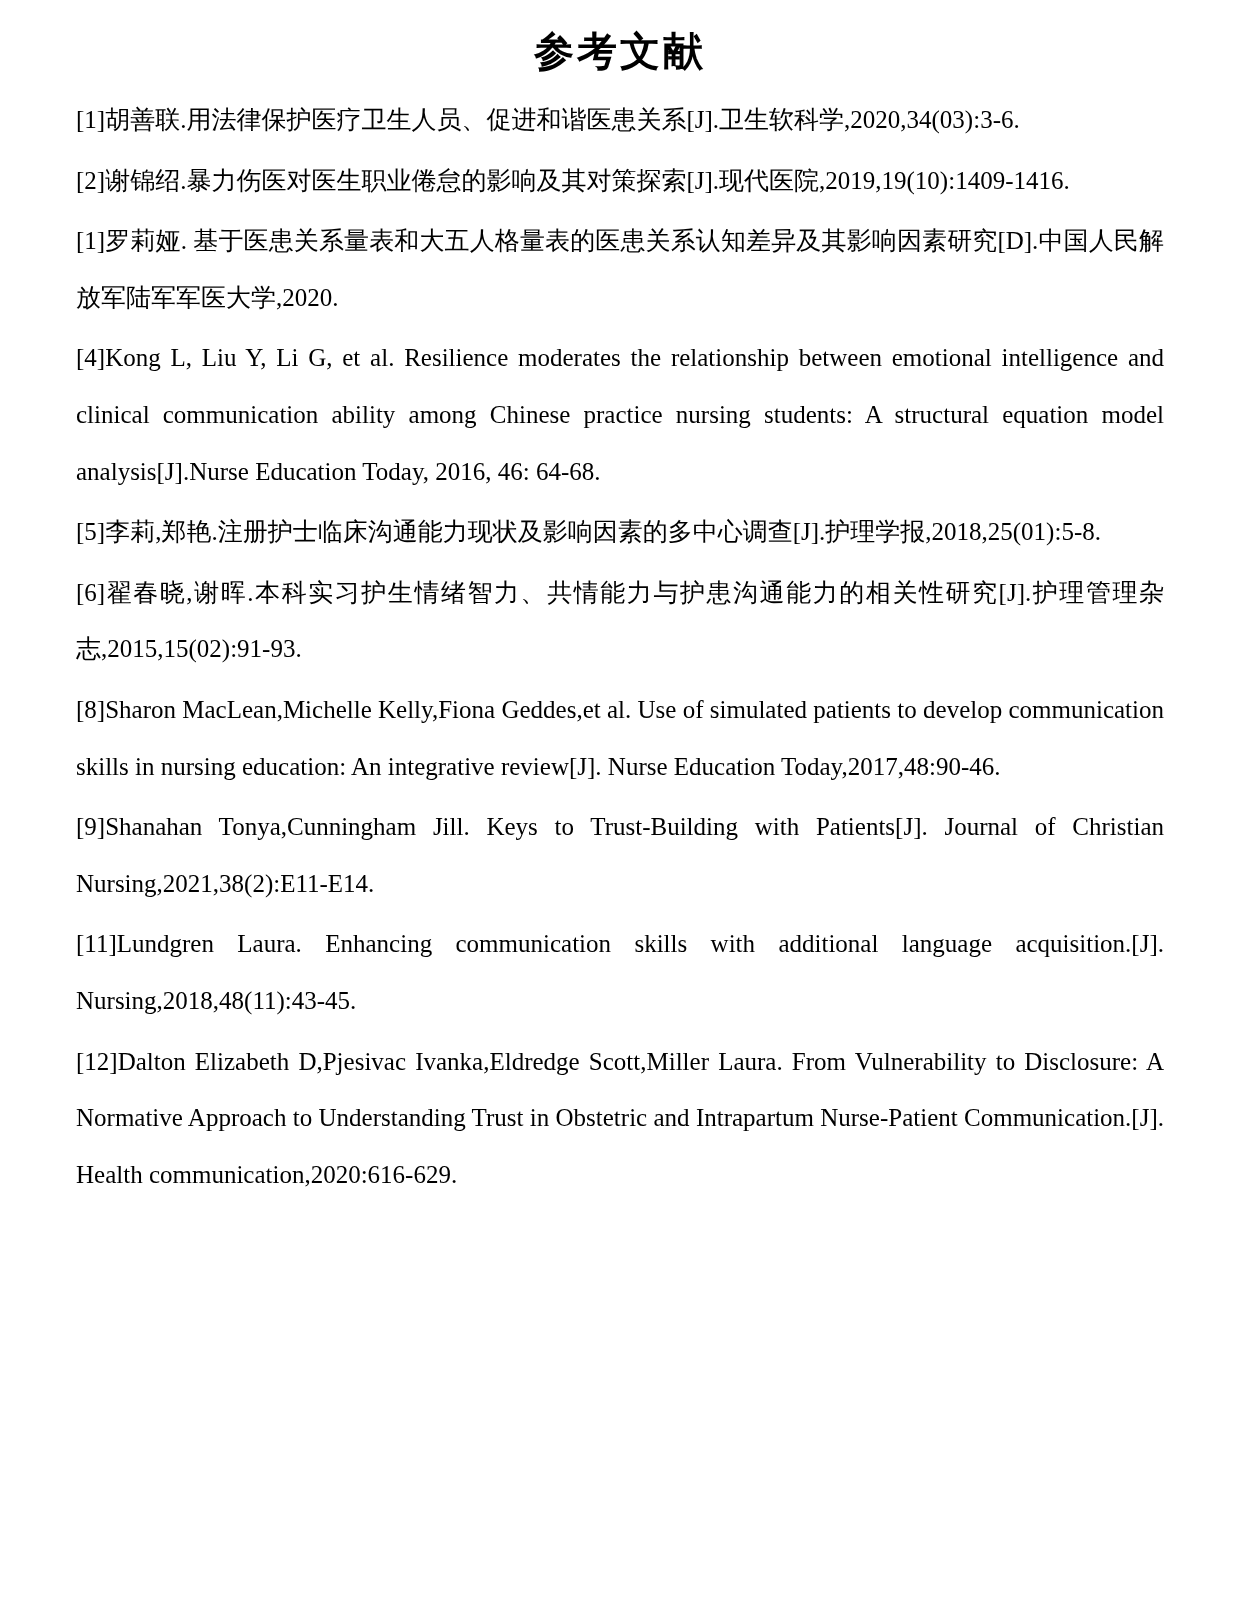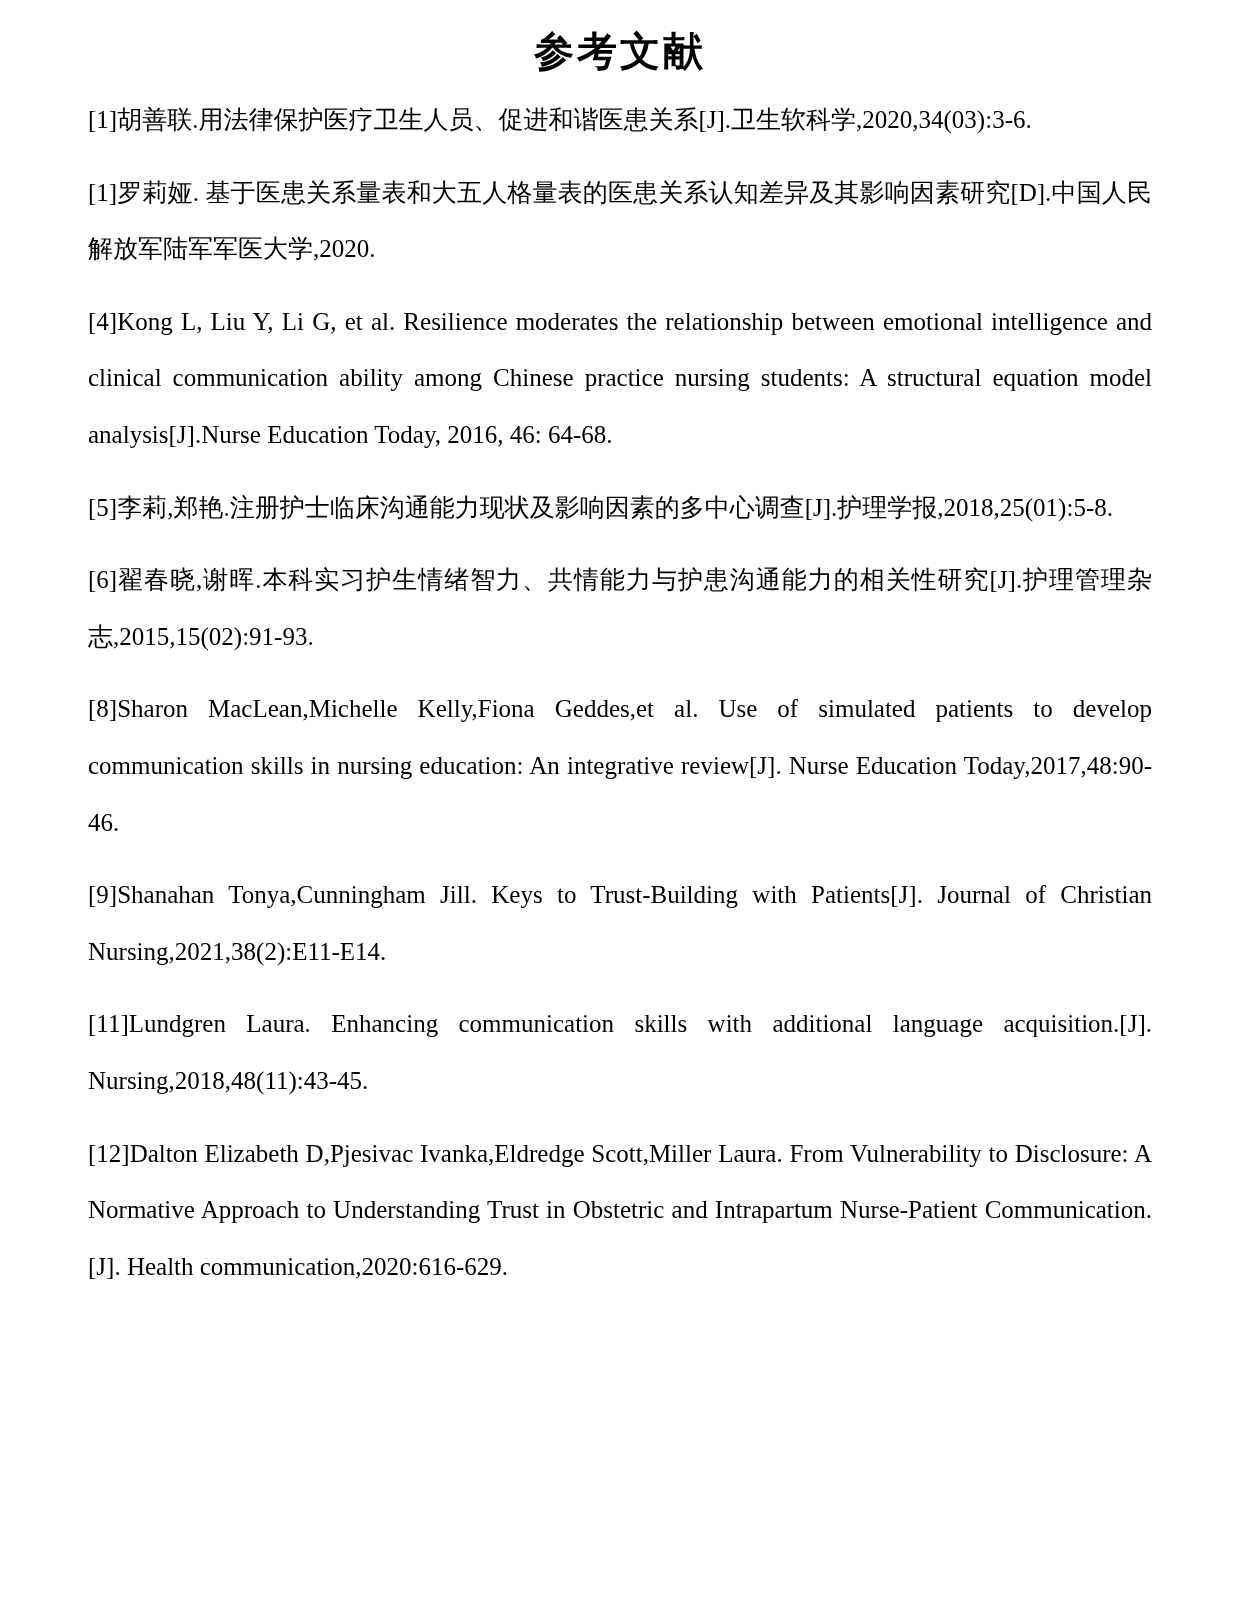--- a/index.html
+++ b/index.html
@@ -29,32 +29,33 @@
   }
   .reference-list {
     font-family: "Liberation Serif", "DejaVu Serif", serif;
     font-size: 25px;
     line-height: 56.6px;
     text-align: justify;
     text-align-last: left;
     color: #000000;
   }
   .reference-item {
-    margin: 16px;
+    margin: 4px;
     padding: 0;
   }
 </style>
 </head>
 <body>
 
 <div class="page">
   <h1 class="doc-title">参考文献</h1>
 
   <div class="reference-list">
     <p class="reference-item">[1]胡善联.用法律保护医疗卫生人员、促进和谐医患关系[J].卫生软科学,2020,34(03):3-6.</p>
+    <p class="reference-item">[2]谢锦绍.暴力伤医对医生职业倦怠的影响及其对策探索[J].现代医院,2019,19(10):1409-1416.</p>
     <p class="reference-item">[1]罗莉娅. 基于医患关系量表和大五人格量表的医患关系认知差异及其影响因素研究[D].中国人民解放军陆军军医大学,2020.</p>
     <p class="reference-item">[4]Kong L, Liu Y, Li G, et al. Resilience moderates the relationship between emotional intelligence and clinical communication ability among Chinese practice nursing students: A structural equation model analysis[J].Nurse Education Today, 2016, 46: 64-68.</p>
     <p class="reference-item">[5]李莉,郑艳.注册护士临床沟通能力现状及影响因素的多中心调查[J].护理学报,2018,25(01):5-8.</p>
     <p class="reference-item">[6]翟春晓,谢晖.本科实习护生情绪智力、共情能力与护患沟通能力的相关性研究[J].护理管理杂志,2015,15(02):91-93.</p>
     <p class="reference-item">[8]Sharon MacLean,Michelle Kelly,Fiona Geddes,et al. Use of simulated patients to develop communication skills in nursing education: An integrative review[J]. Nurse Education Today,2017,48:90-46.</p>
     <p class="reference-item">[9]Shanahan Tonya,Cunningham Jill. Keys to Trust-Building with Patients[J]. Journal of Christian Nursing,2021,38(2):E11-E14.</p>
     <p class="reference-item">[11]Lundgren Laura. Enhancing communication skills with additional language acquisition.[J]. Nursing,2018,48(11):43-45.</p>
     <p class="reference-item">[12]Dalton Elizabeth D,Pjesivac Ivanka,Eldredge Scott,Miller Laura. From Vulnerability to Disclosure: A Normative Approach to Understanding Trust in Obstetric and Intrapartum Nurse-Patient Communication.[J]. Health communication,2020:616-629.</p>
   </div>
 </div>

